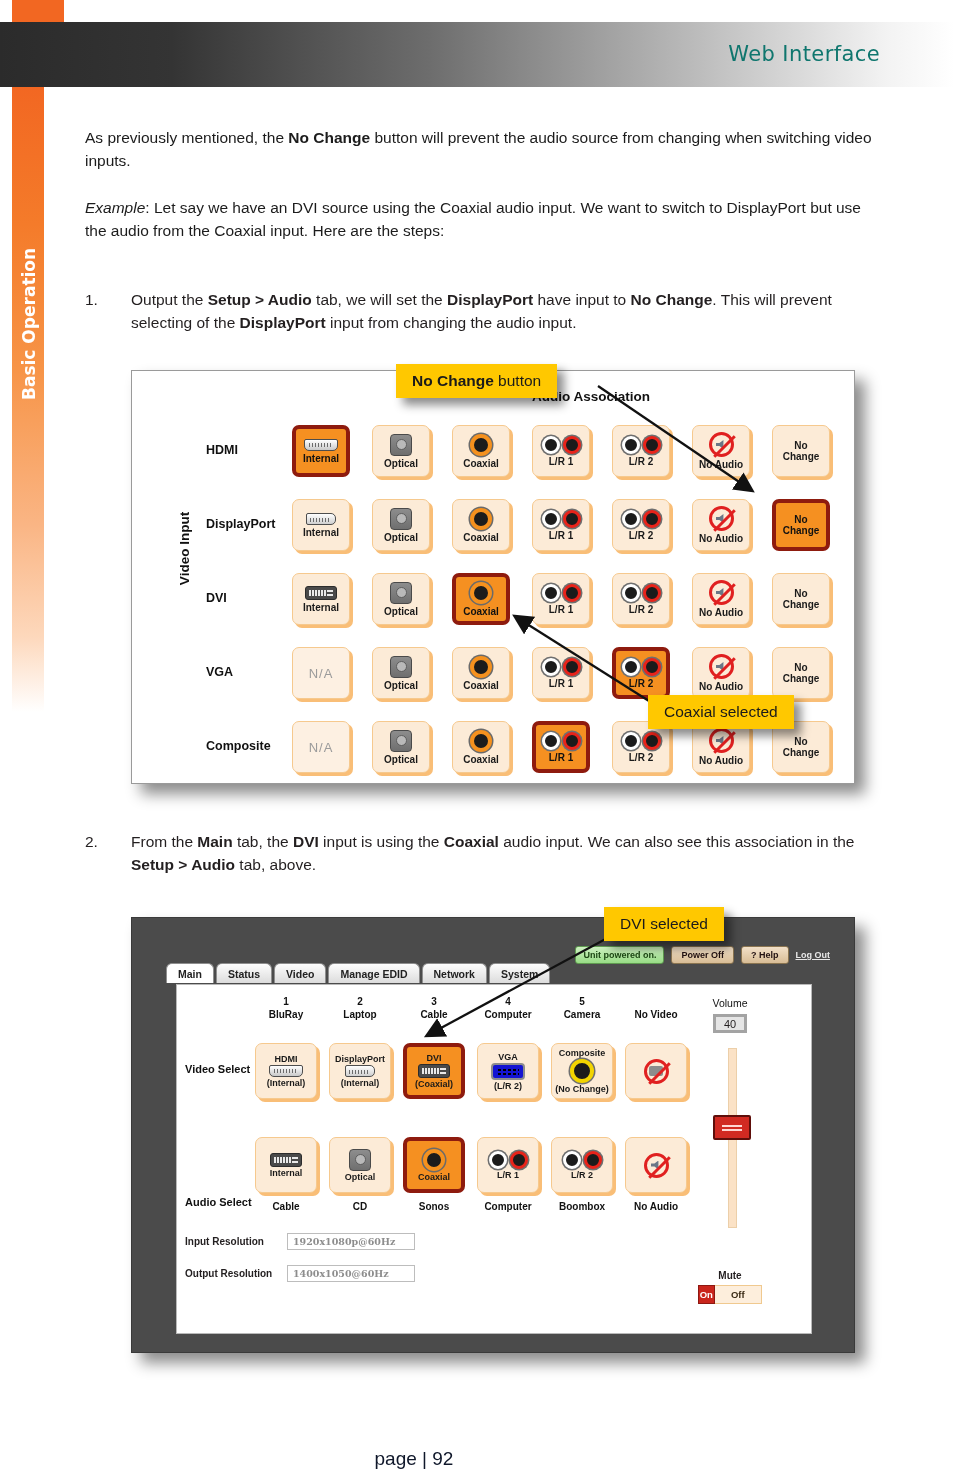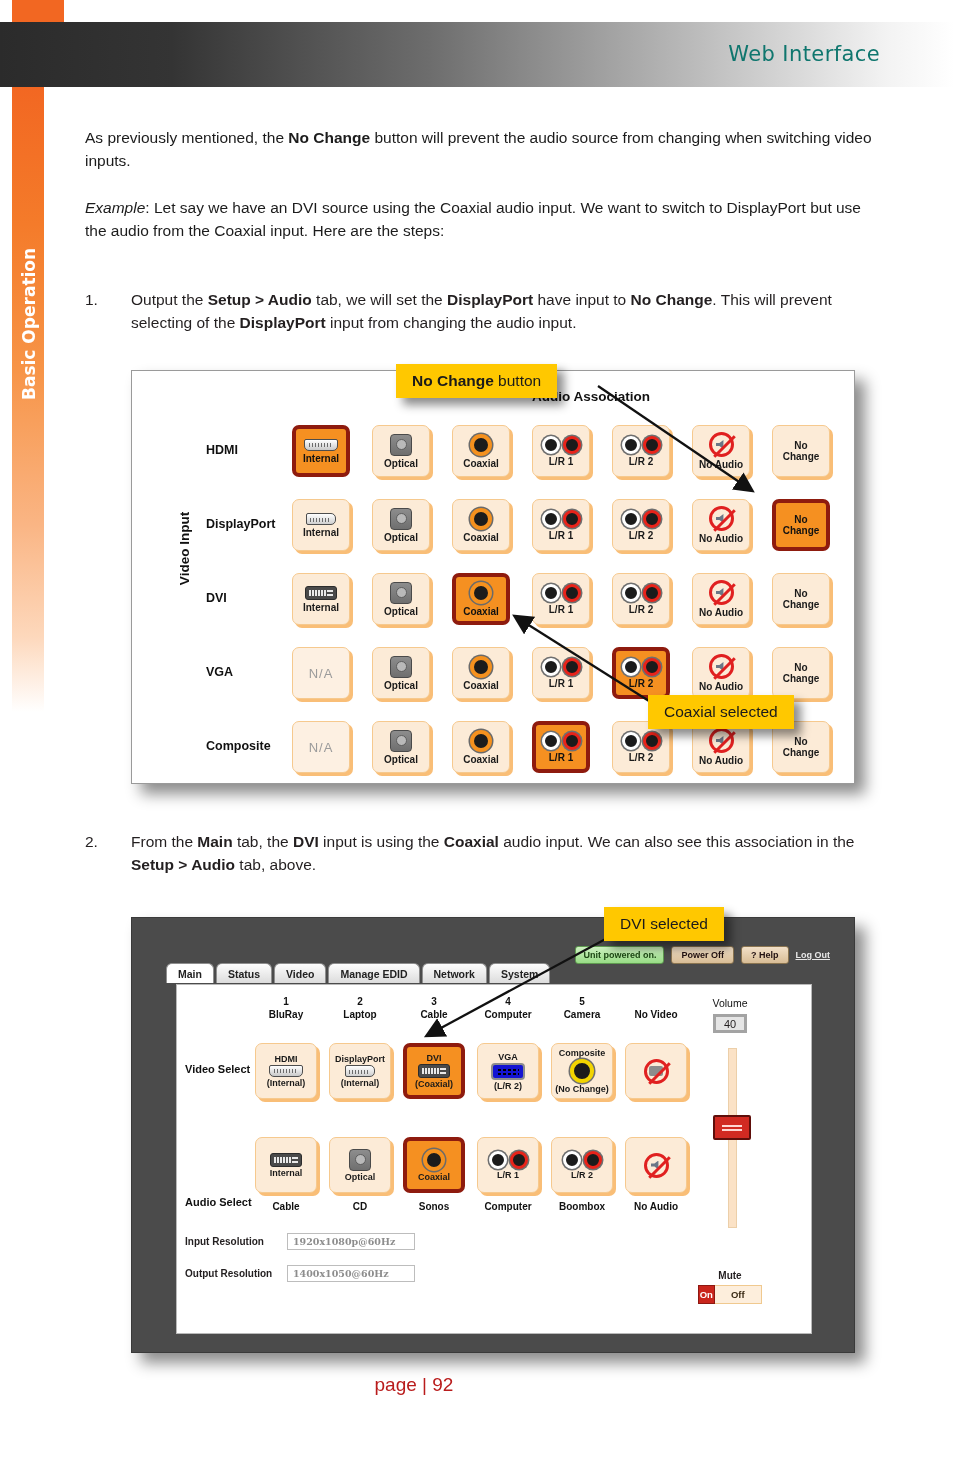--- a/index.html
+++ b/index.html
@@ -182,22 +182,22 @@
 
   
   .callout {
     position:absolute; background:#FFC800; color:#1a1a1a;
     font-size:15.5px; padding:8px 16px; white-space:nowrap; z-index:40;
     box-shadow:7px 7px 9px rgba(0,0,0,.45);
   }
   .callout b { font-weight:bold; }
   .arrow-svg { position:absolute; z-index:35; pointer-events:none; }
 
-  .pagenum { position:absolute; left:0; top:1374px; width:828px; text-align:center;
-             font-size:19px; color:#b91c1c; }
+  .pagenum { position:absolute; left:0; top:1448px; width:828px; text-align:center;
+             font-size:19px; color:#0f172a; }
 </style>
 </head>
 <body>
 
 <div class="hdr-tab-top"></div>
 <div class="hdr-bar"></div>
 <div class="hdr-title">Web Interface</div>
 
 <div class="side-tab">
   <div class="side-tab-label">Basic Operation</div>

